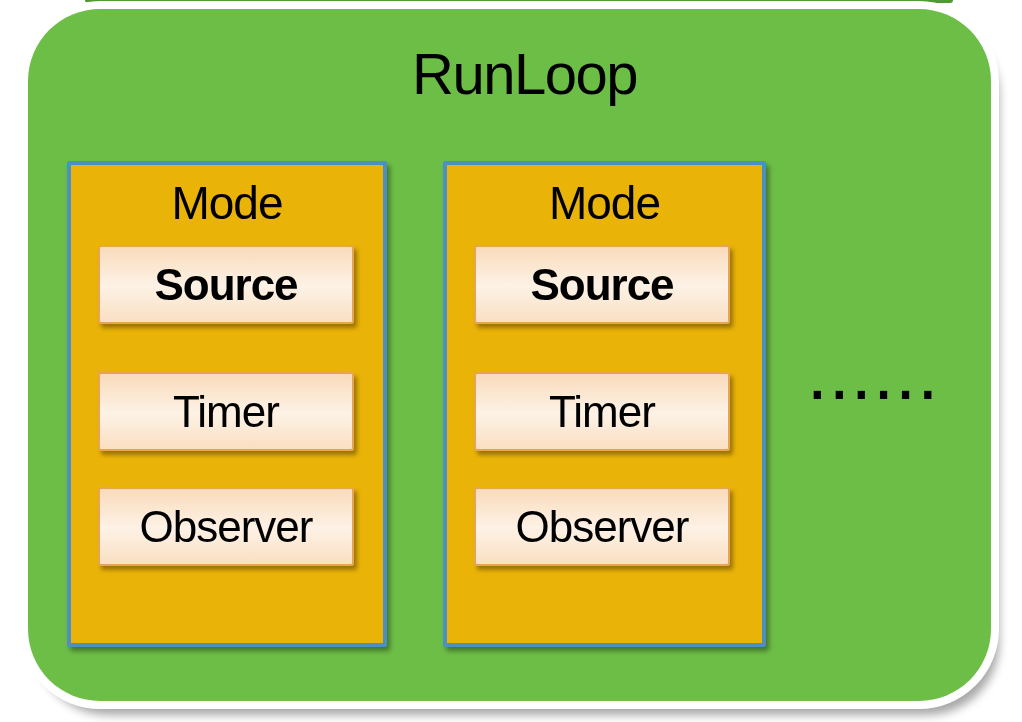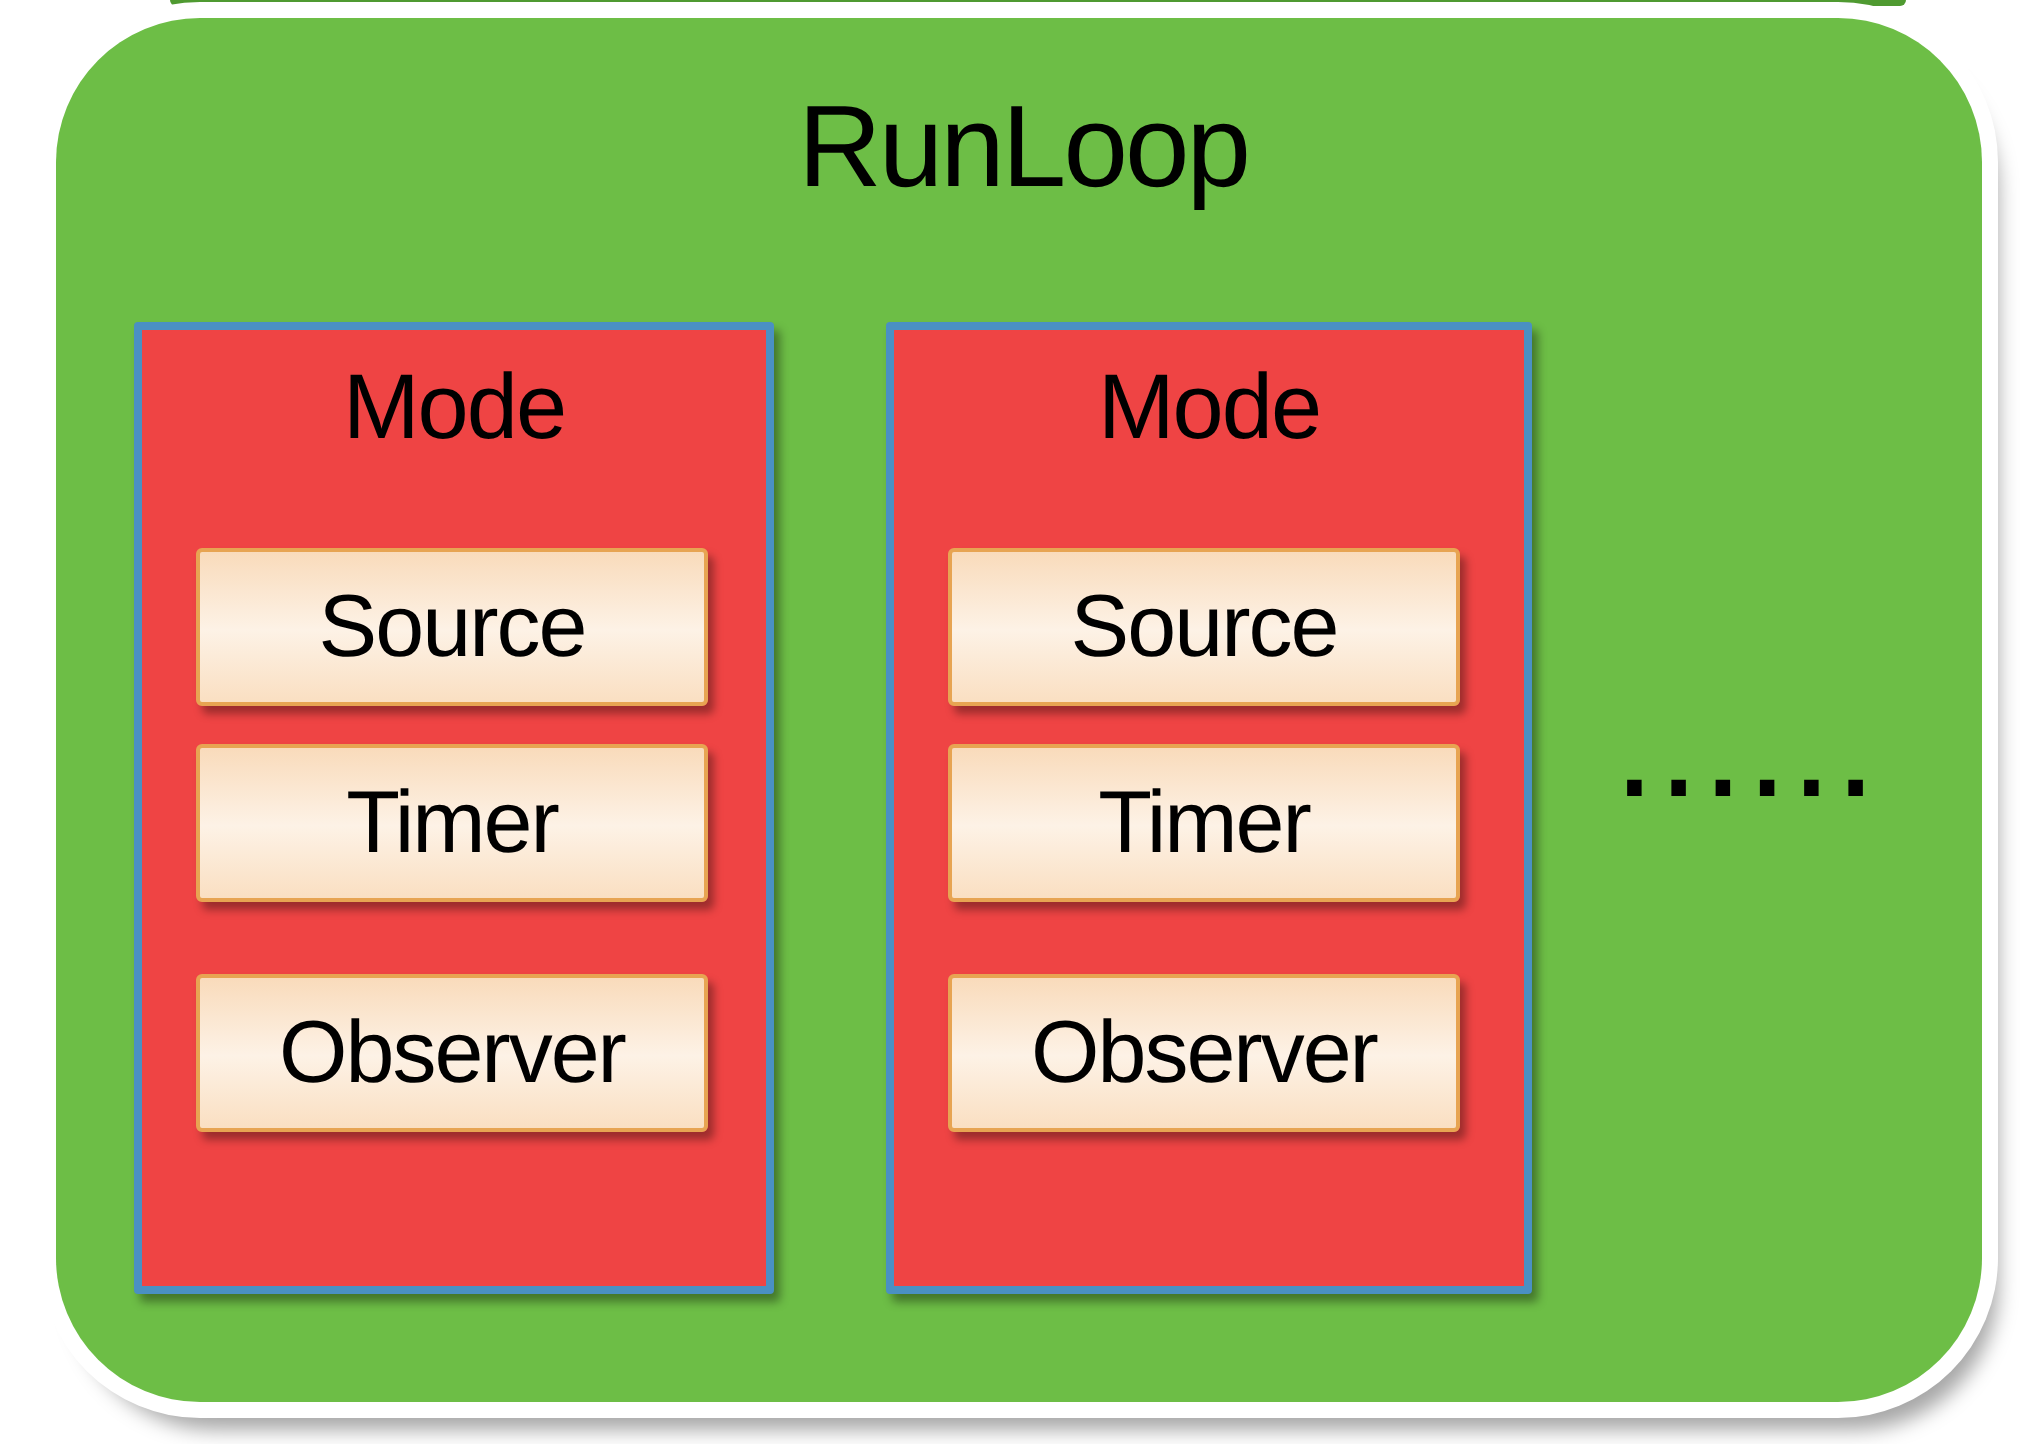--- a/index.html
+++ b/index.html
@@ -33,36 +33,36 @@
     top: 9px;
     width: 963px;
     height: 692px;
     background: var(--green, #6dbe46);
     border-radius: 72px;
     box-shadow: 0 0 0 8px #ffffff,
                 8px 14px 10px rgba(0, 0, 0, 0.35);
   }
   .runloop-title {
     position: absolute;
-    left: 2px;
+    left: 15px;
     top: 33px;
     width: 100%;
     text-align: center;
     font-size: 58px;
     letter-spacing: -1.5px;
     line-height: 1.1;
     color: #000;
   }
   .mode-box {
     position: absolute;
     top: 152px;
     width: 320px;
     height: 486px;
     box-sizing: border-box;
-    background: #ef4444;
+    background: #eab308;
     border: 4px solid var(--blue-border, #4a90c3);
     border-radius: 2px;
     box-shadow: 3px 4px 5px rgba(0, 0, 0, 0.38);
   }
   .mode-box.first  { left: 39px;  }
   .mode-box.second { left: 415px; width: 323px; }
   .mode-label {
     position: absolute;
     left: 0;
     top: 13px;
@@ -86,21 +86,21 @@
                 var(--peach-mid, #fdf2e6) 52%,
                 var(--peach-bottom, #fadfc2) 100%);
     box-shadow: 3px 4px 4px rgba(0, 0, 0, 0.35);
     display: flex;
     align-items: center;
     justify-content: center;
     font-size: 44px;
     letter-spacing: -1px;
     color: #000;
   }
-  .item-source   { top: 109px;  }
+  .item-source   { top: 80px; font-weight: bold;  }
   .item-timer    { top: 207px; }
   .item-observer { top: 322px; }
   .ellipsis {
     position: absolute;
     left: 765px;
     top: 326px;
     width: 160px;
     height: 80px;
     text-align: center;
     font-size: 76px;

